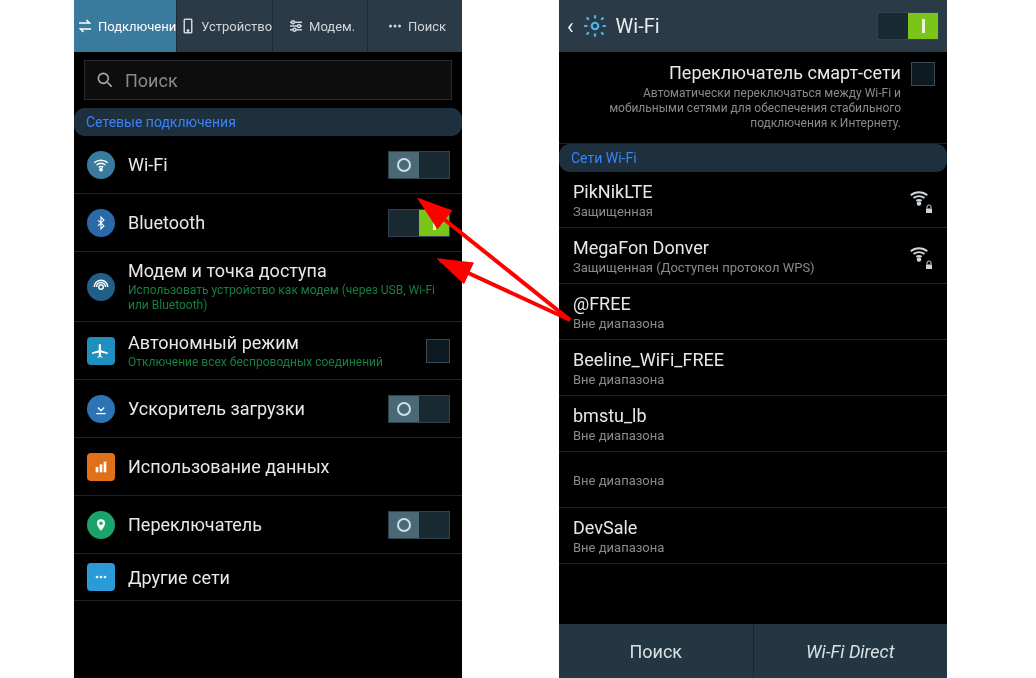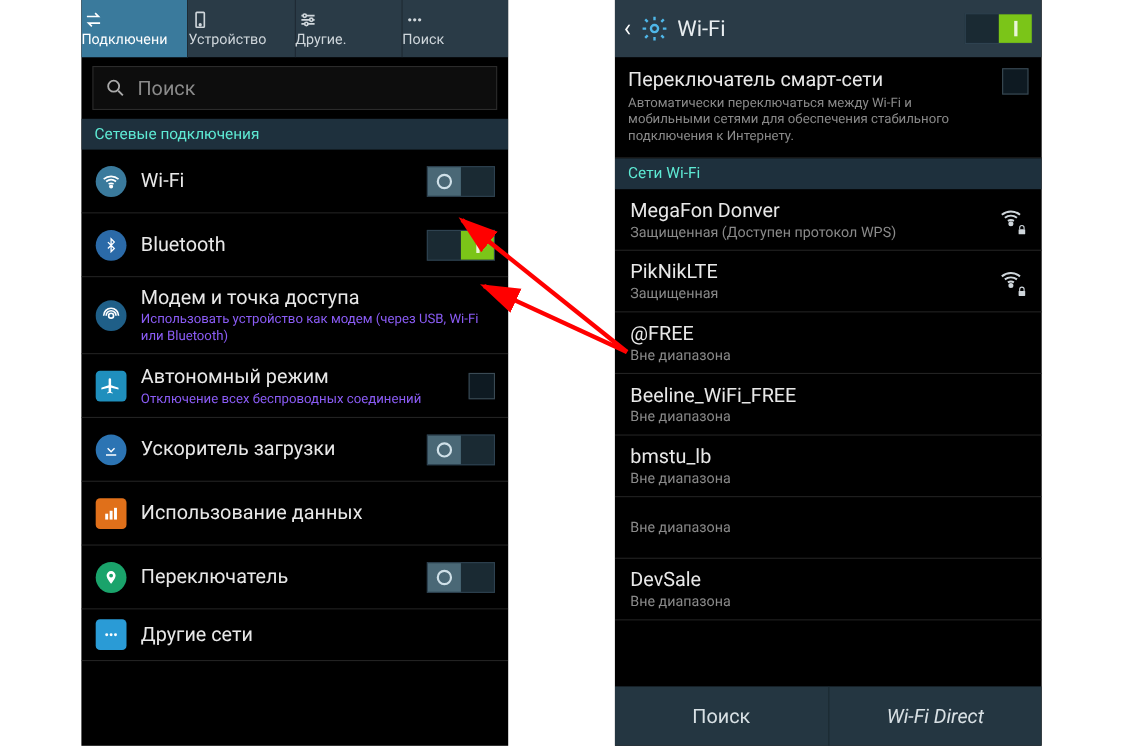--- a/index.html
+++ b/index.html
@@ -22,22 +22,22 @@
 
   
   .tabs {
     display: flex;
     height: 52px;
     background: #2a3b47;
   }
   .tab {
     flex: 1;
     display: flex;
-    flex-direction: column;
-    align-items: flex-start;
+    flex-direction: row;
+    align-items: center;
     justify-content: center;
     color: #cfd6db;
     font-size: 13px;
     gap: 2px;
     border-right: 1px solid #1e2a33;
   }
   .tab:last-child { border-right: none; }
   .tab.active { background: #3a7a9c; color: #fff; }
   .tab svg { width: 22px; height: 18px; }
 
@@ -50,41 +50,42 @@
     align-items: center;
     padding: 0 10px;
     gap: 10px;
     color: #8a8a8a;
     font-size: 18px;
   }
   .searchbar svg { width: 20px; height: 20px; }
 
   .section-header {
     background: #1e303d;
-    color: #5eead4;
+    color: #3b82f6;
     font-size: 14px;
     padding: 6px 12px;
+    border-radius: 11px;
   }
 
   .row {
     display: flex;
     align-items: center;
     padding: 8px 12px;
     border-bottom: 1px solid #222;
     min-height: 58px;
     gap: 12px;
   }
   .row .icon-wrap {
     width: 30px; height: 30px;
     display: flex; align-items: center; justify-content: center;
     flex-shrink: 0;
   }
   .row .txt { flex: 1; }
   .row .title { font-size: 18px; color: #e8e8e8; }
-  .row .sub { font-size: 12px; color: #8b5cf6; line-height: 1.25; margin-top: 2px; }
+  .row .sub { font-size: 12px; color: #15803d; line-height: 1.25; margin-top: 2px; }
 
   .toggle {
     width: 62px; height: 28px;
     background: #1a2a33;
     display: flex;
     border: 1px solid #2e4250;
     position: relative;
     flex-shrink: 0;
   }
   .toggle .knob-off {
@@ -127,21 +128,21 @@
   .titlebar .gear {
     width: 26px; height: 26px;
   }
   .titlebar .tt { flex:1; color:#e8edf0; font-size: 20px; }
 
   .smart-row {
     display:flex; align-items:flex-start; gap:10px;
     padding: 10px 12px 12px;
     border-bottom:1px solid #222;
   }
-  .smart-row .txt { flex:1; }
+  .smart-row .txt { flex:1;text-align:right; }
   .smart-row .title { font-size:18px; color:#e8e8e8; }
   .smart-row .sub { font-size:12px; color:#8a8a8a; line-height:1.25; margin-top:3px; }
 
   .net-row {
     display:flex; align-items:center;
     padding: 8px 14px;
     border-bottom:1px solid #222;
     min-height: 56px;
     gap: 10px;
   }
@@ -188,21 +189,21 @@
         </svg>
       <span>Устройство</span>
     </div>
     <div class="tab">
       <svg viewBox="0 0 24 24" fill="none" stroke="#cfd6db" stroke-width="2">
           <path d="M4 7h16M4 12h16M4 17h16"></path>
           <circle cx="8" cy="7" r="2" fill="#2a3b47"></circle>
           <circle cx="16" cy="12" r="2" fill="#2a3b47"></circle>
           <circle cx="10" cy="17" r="2" fill="#2a3b47"></circle>
         </svg>
-      <span>Другие.</span>
+      <span>Модем.</span>
     </div>
     <div class="tab">
       <svg viewBox="0 0 24 24" fill="#cfd6db">
           <circle cx="6" cy="12" r="2"></circle>
           <circle cx="12" cy="12" r="2"></circle>
           <circle cx="18" cy="12" r="2"></circle>
         </svg>
       <span>Поиск</span>
     </div>
   </div>
@@ -374,35 +375,35 @@
       <div class="sub">Автоматически переключаться между Wi-Fi и мобильными сетями для обеспечения стабильного подключения к Интернету.</div>
     </div>
     <div class="checkbox"></div>
   </div>
 
   <div class="section-header">Сети Wi-Fi</div>
 
   <div id="net-list">
       <div class="net-row">
         <div class="txt">
-          <div class="title">MegaFon Donver</div>
-          <div class="sub">Защищенная (Доступен протокол WPS)</div>
+          <div class="title">PikNikLTE</div>
+          <div class="sub">Защищенная</div>
         </div>
         <div class="wifi-ic"><svg width="28" height="22" viewBox="0 0 24 24" fill="none" stroke="#cfd6db" stroke-width="2">
             <path d="M3 9a14 14 0 0118 0M6 12a10 10 0 0112 0M9 15a6 6 0 016 0"></path>
             <circle cx="12" cy="18" r="1.5" fill="#cfd6db"></circle>
           </svg><svg style="position:absolute;right:-2px;bottom:-2px" width="12" height="12" viewBox="0 0 24 24" fill="#cfd6db">
             <rect x="6" y="11" width="12" height="9" rx="1"></rect>
             <path d="M8 11V8a4 4 0 118 0v3" fill="none" stroke="#cfd6db" stroke-width="2"></path>
           </svg></div>
       </div>
       <div class="net-row">
         <div class="txt">
-          <div class="title">PikNikLTE</div>
-          <div class="sub">Защищенная</div>
+          <div class="title">MegaFon Donver</div>
+          <div class="sub">Защищенная (Доступен протокол WPS)</div>
         </div>
         <div class="wifi-ic"><svg width="28" height="22" viewBox="0 0 24 24" fill="none" stroke="#cfd6db" stroke-width="2">
             <path d="M3 9a14 14 0 0118 0M6 12a10 10 0 0112 0M9 15a6 6 0 016 0"></path>
             <circle cx="12" cy="18" r="1.5" fill="#cfd6db"></circle>
           </svg><svg style="position:absolute;right:-2px;bottom:-2px" width="12" height="12" viewBox="0 0 24 24" fill="#cfd6db">
             <rect x="6" y="11" width="12" height="9" rx="1"></rect>
             <path d="M8 11V8a4 4 0 118 0v3" fill="none" stroke="#cfd6db" stroke-width="2"></path>
           </svg></div>
       </div>
       <div class="net-row">

